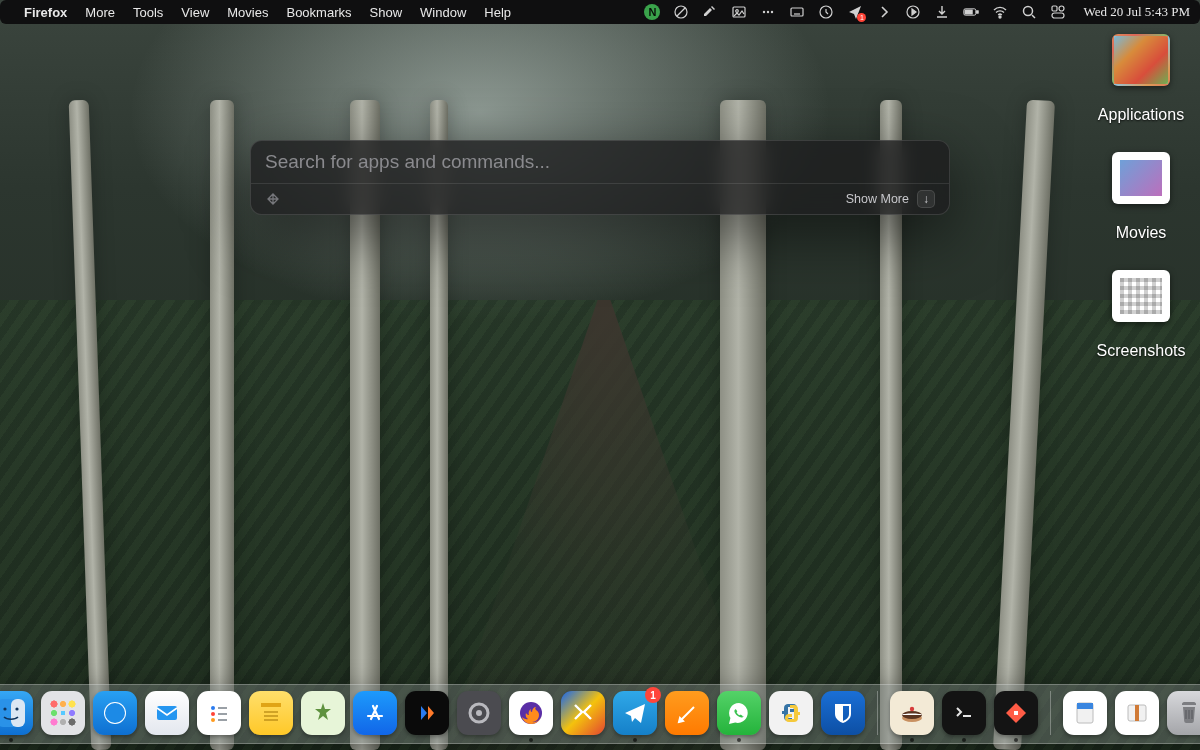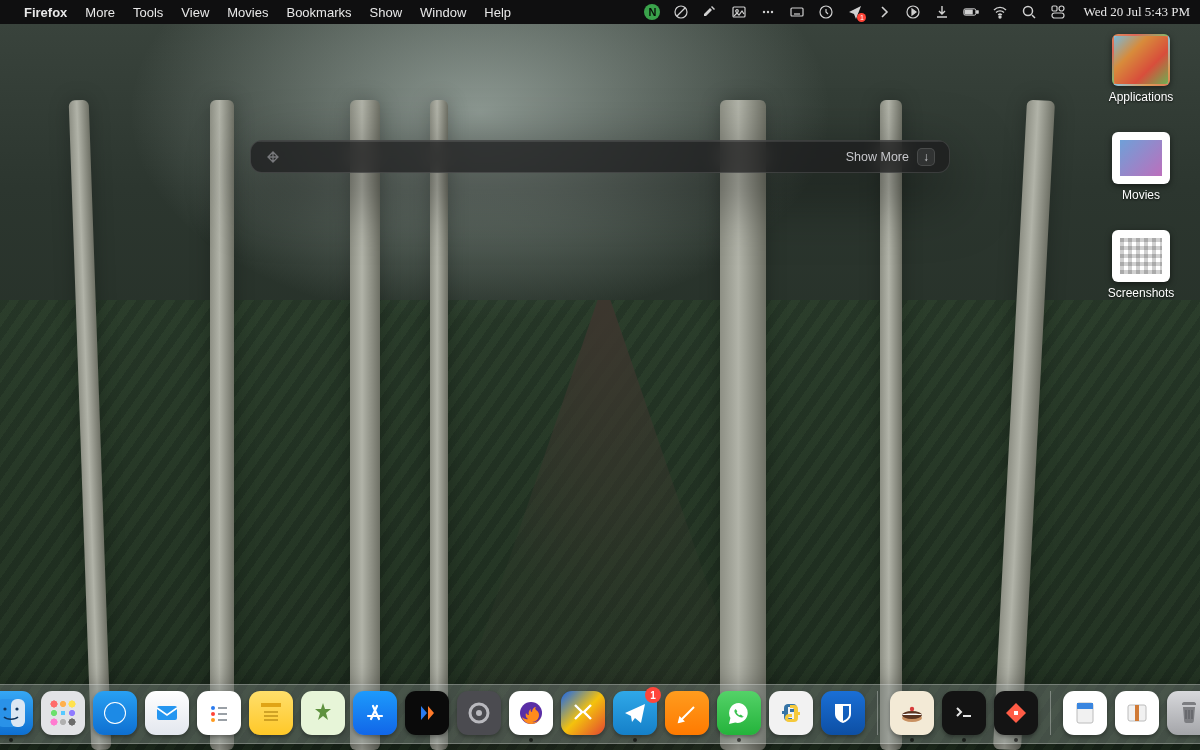--- a/index.html
+++ b/index.html
@@ -30,36 +30,36 @@
     background:
       repeating-linear-gradient(125deg, rgba(35,58,36,0.4) 0 8px, rgba(50,78,48,0.4) 8px 16px),
       linear-gradient(180deg, rgba(34,48,34,0.3), rgba(20,28,20,0.6));
   }
 
   
   .menubar {
     position: absolute; top: 0; left: 0; right: 0; height: 24px;
     background: #0f0f10; color: #e8e8e8;
     display: flex; align-items: center; font-size: 13px;
-    padding: 3px 10px; z-index: 30;
+    padding: 3px 10px; z-index: 30; border-radius: 6px;
   }
   .menubar .apple { font-size: 14px; margin-right: 14px; }
   .menubar .menu-left { display: flex; gap: 18px; align-items: center; }
   .menubar .menu-left .app { font-weight: 600; }
   .menubar .spacer { flex: 1; }
   .menubar .menu-right { display: flex; gap: 13px; align-items: center; }
   .menubar .status-icon { width:16px; height:16px; display:flex; align-items:center; justify-content:center; color:#d0d0d0; position:relative; }
   .menubar .status-icon svg { width:16px; height:16px; }
   .menubar .clock { font-size: 13px; white-space: nowrap; margin-left:4px;font-family:Liberation Serif, serif;}
   .menubar .n-badge { width:16px;height:16px;border-radius:50%;background:#3aa34b;color:#081109;font-size:11px;font-weight:700;display:flex;align-items:center;justify-content:center;}
   .menubar .red-dot{position:absolute;right:-3px;bottom:-2px;width:9px;height:9px;border-radius:50%;background:#ff4336;color:#fff;font-size:7px;display:flex;align-items:center;justify-content:center;}
 
   
   .desktop-icons { position:absolute; right:14px; top:34px; width:90px; z-index:5; display:flex; flex-direction:column; gap:28px; }
-  .desk-item { display:flex; flex-direction:column; align-items:center; gap:4px; color:#fff; font-size:12px; text-shadow:0 1px 2px rgba(0,0,0,0.8); }
+  .desk-item { display:flex; flex-direction:column; align-items:center; gap:20px; color:#fff; font-size:16px; text-shadow:0 1px 2px rgba(0,0,0,0.8); }
   .desk-item .thumb { width:58px; height:52px; border-radius:6px; background:#2a2a2a; position:relative; box-shadow:0 2px 6px rgba(0,0,0,0.5); border:2px solid rgba(255,255,255,0.15); }
   .thumb.applications{background:linear-gradient(135deg,#7ab8d8,#d88b3b,#d84e3b,#6fae52);} 
   .thumb.movies{background:#fff;}
   .thumb.movies::after{content:"";position:absolute;inset:6px;background:linear-gradient(135deg,#6fa0d8,#bc6fbc);}
   .thumb.screens{background:#fff;}
   .thumb.screens::after{content:"";position:absolute;inset:6px;background:repeating-linear-gradient(0deg,#d0d0d0 0 4px,#fff 4px 8px),repeating-linear-gradient(90deg,#d0d0d0 0 4px,#fff 4px 8px);background-blend-mode:multiply;}
 
   
   .command-palette {
     position:absolute; left:250px; top:140px; width:700px;
@@ -276,20 +276,23 @@
     <div class="thumb movies"></div>
     <span>Movies</span>
   </div>
   <div class="desk-item">
     <div class="thumb screens"></div>
     <span>Screenshots</span>
   </div>
 </div>
 
 <div class="command-palette">
+  <div class="search-row">
+    <input type="text" placeholder="Search for apps and commands..." style="">
+  </div>
   <div class="footer">
     <span class="left-ico">
       <svg width="16" height="16" viewBox="0 0 16 16" fill="none" stroke="#9a9aa0" stroke-width="1.3">
         <path d="M3 8l5-5 5 5-5 5zM8 3v10M3 8h10"></path>
       </svg>
     </span>
     <div class="show-more">
       <span>Show More</span>
       <span class="kbd">↓</span>
     </div>

